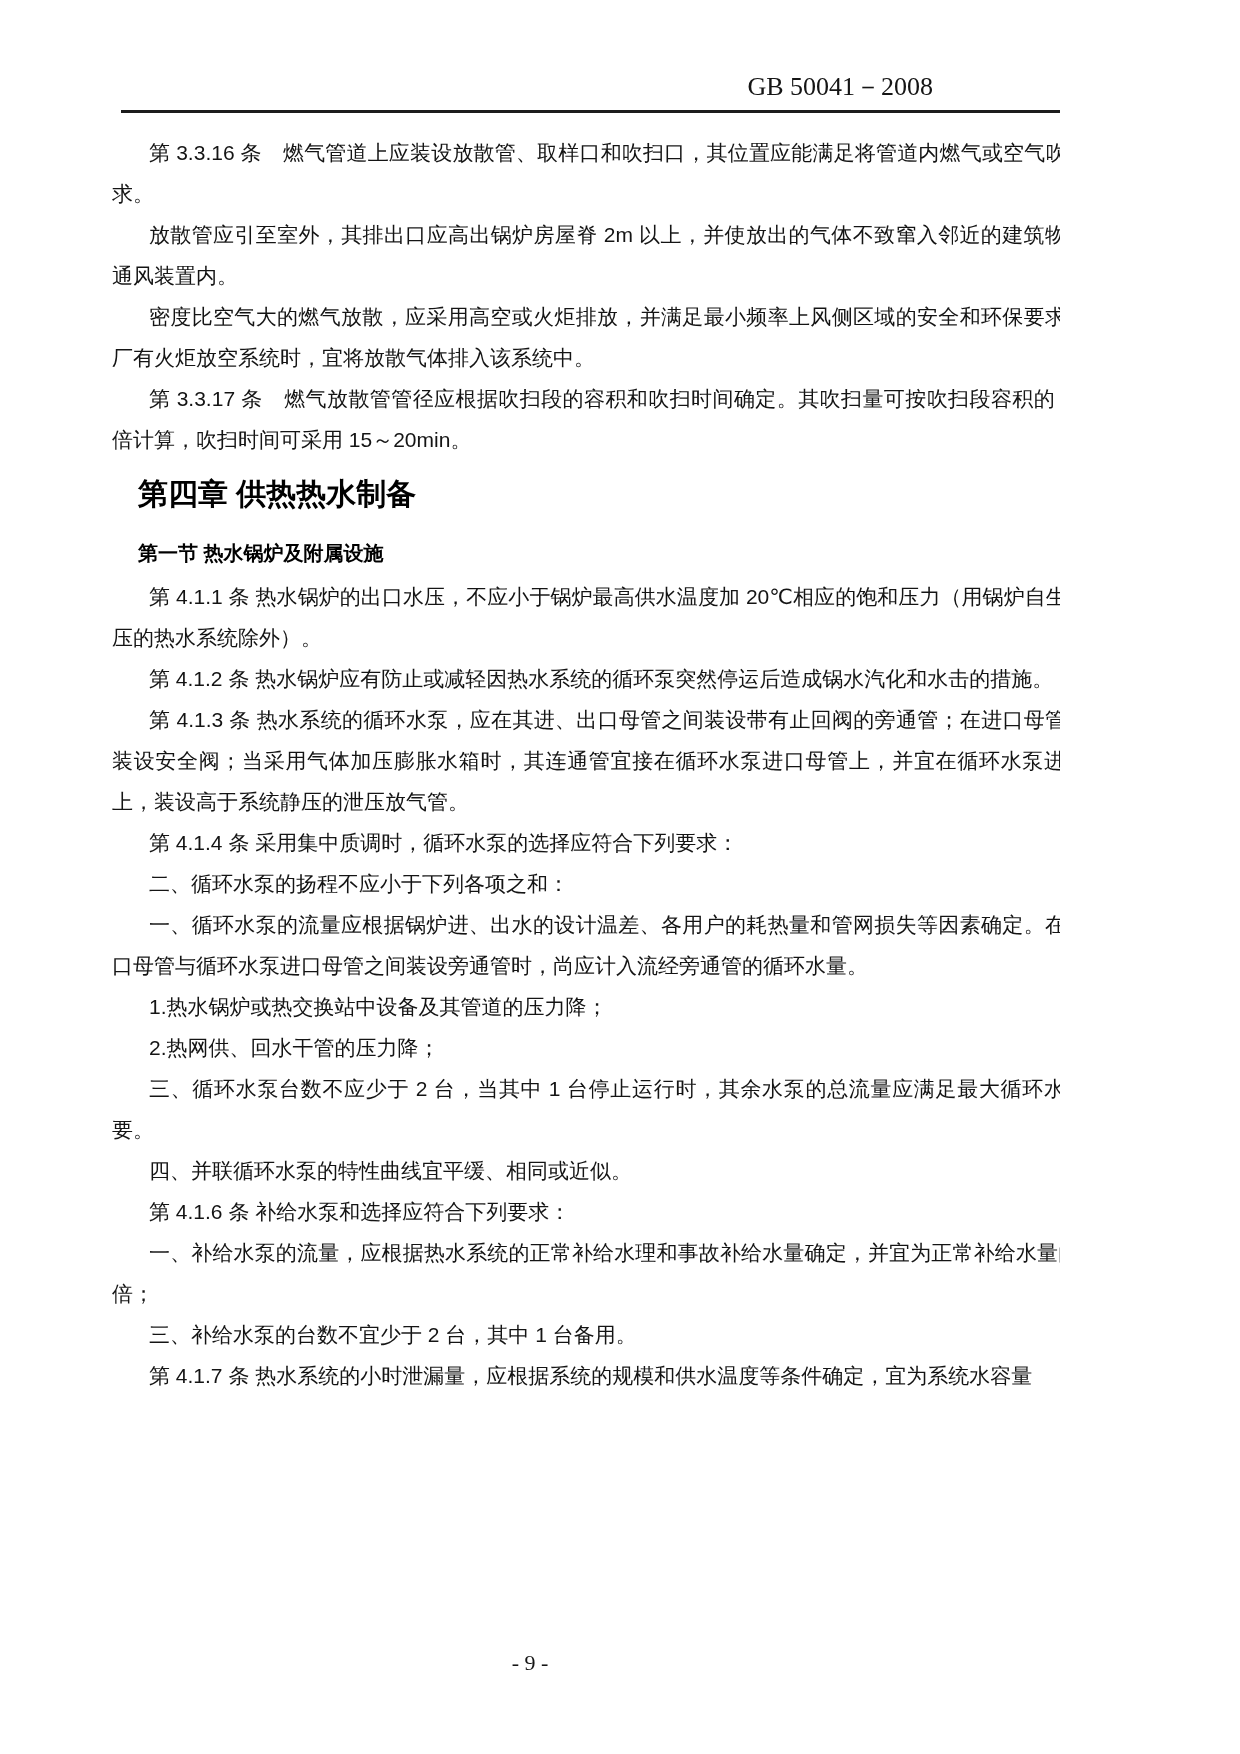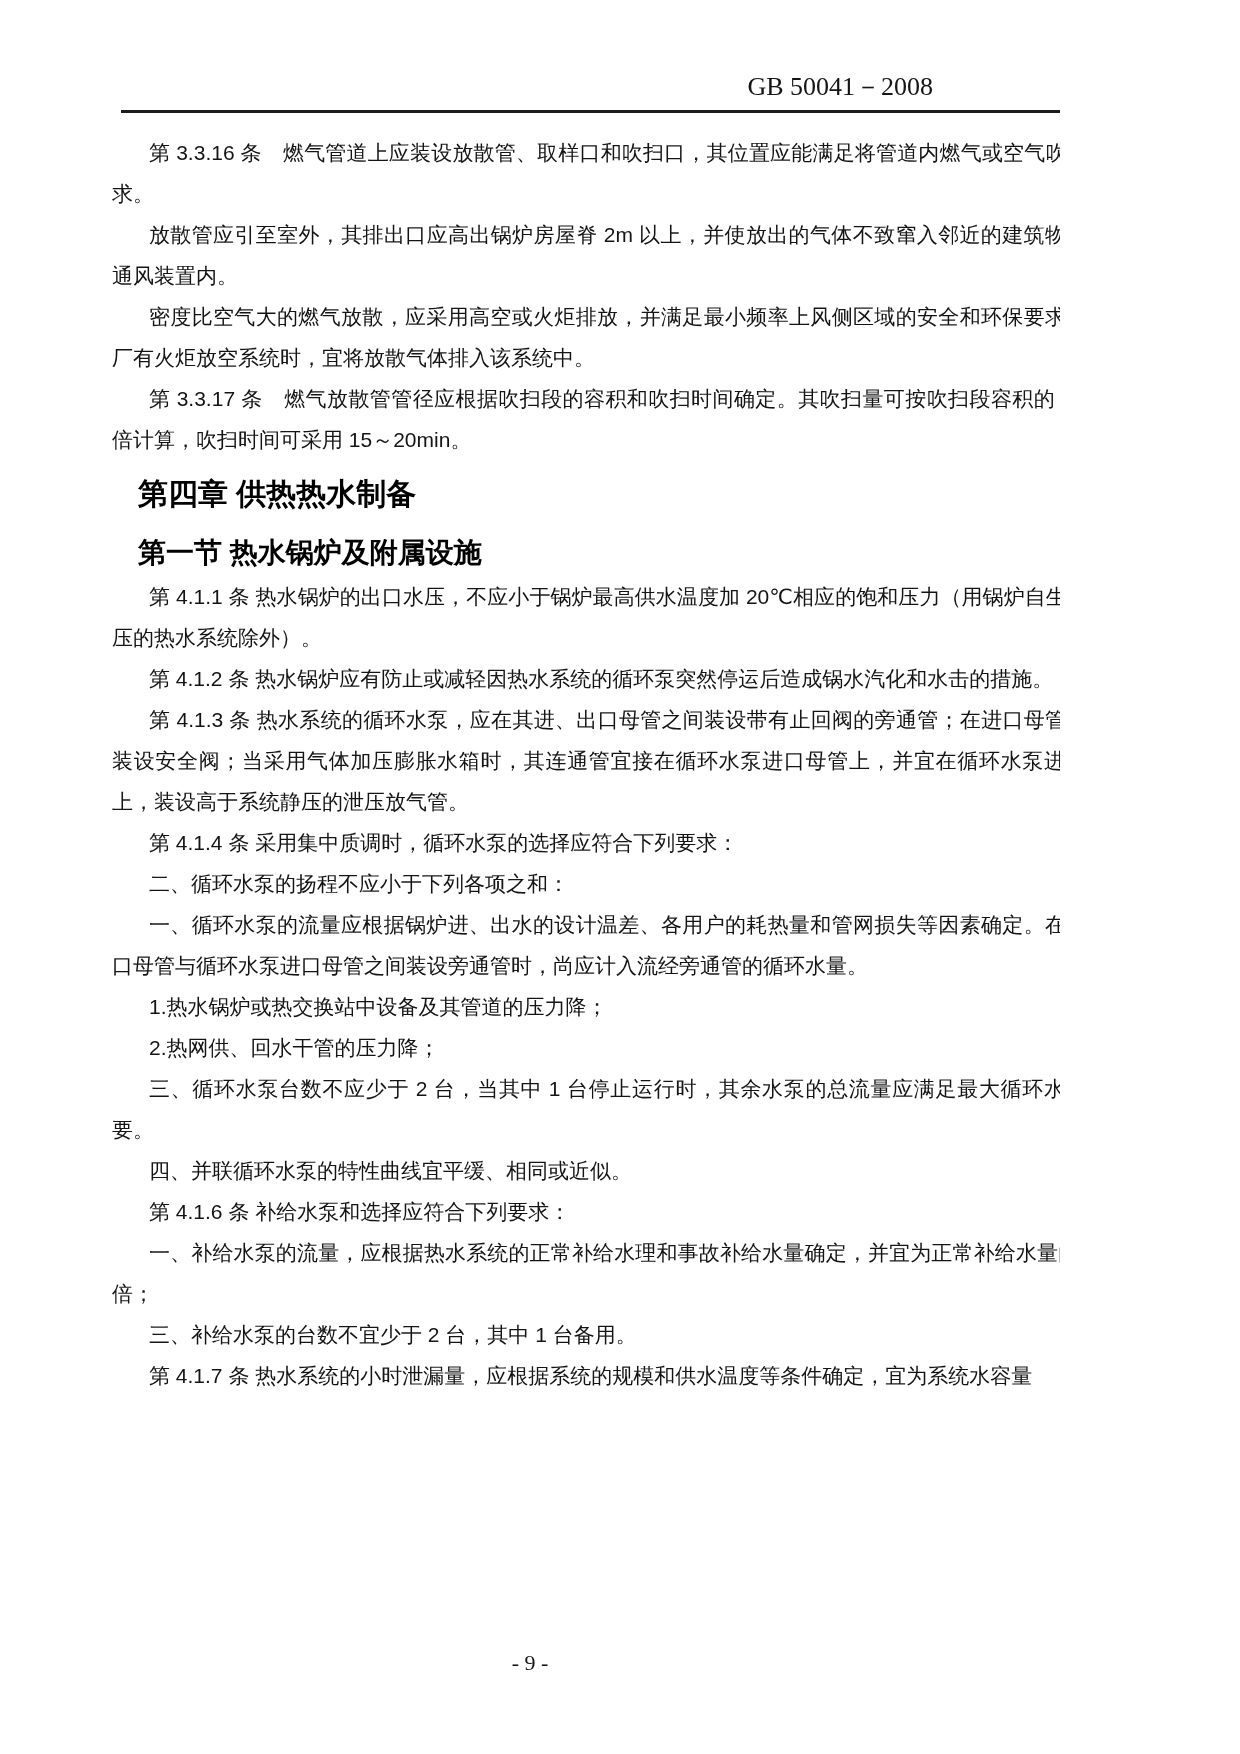--- a/index.html
+++ b/index.html
@@ -56,21 +56,21 @@
     font-family: "Liberation Sans", "DejaVu Sans", sans-serif;
     font-weight: bold;
     font-size: 30px;
     line-height: 44px;
     color: #000000;
   }
   .content h3.section {
     margin: 18px 0 4px 26px;
     font-family: "Liberation Sans", "DejaVu Sans", sans-serif;
     font-weight: bold;
-    font-size: 28px;
+    font-size: 20px;
     line-height: 38px;
     color: #000000;
   }
   .footer {
     position: absolute;
     bottom: 78px;
     left: 0;
     right: 0;
     text-align: center;
     font-family: "Liberation Serif", "DejaVu Serif", serif;

